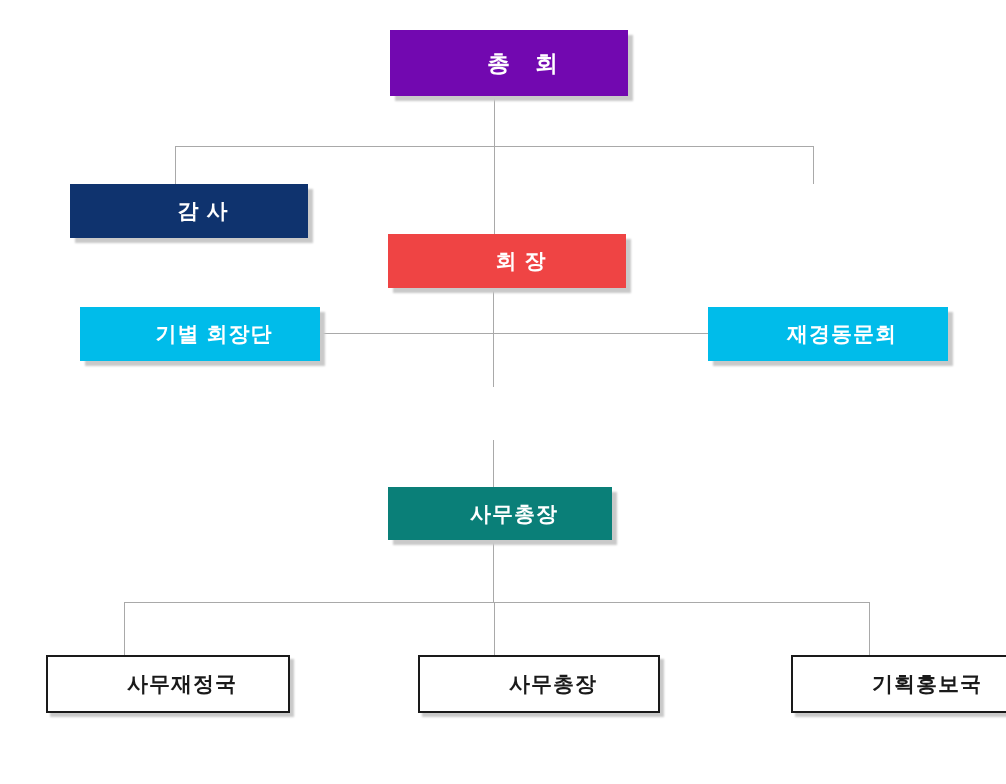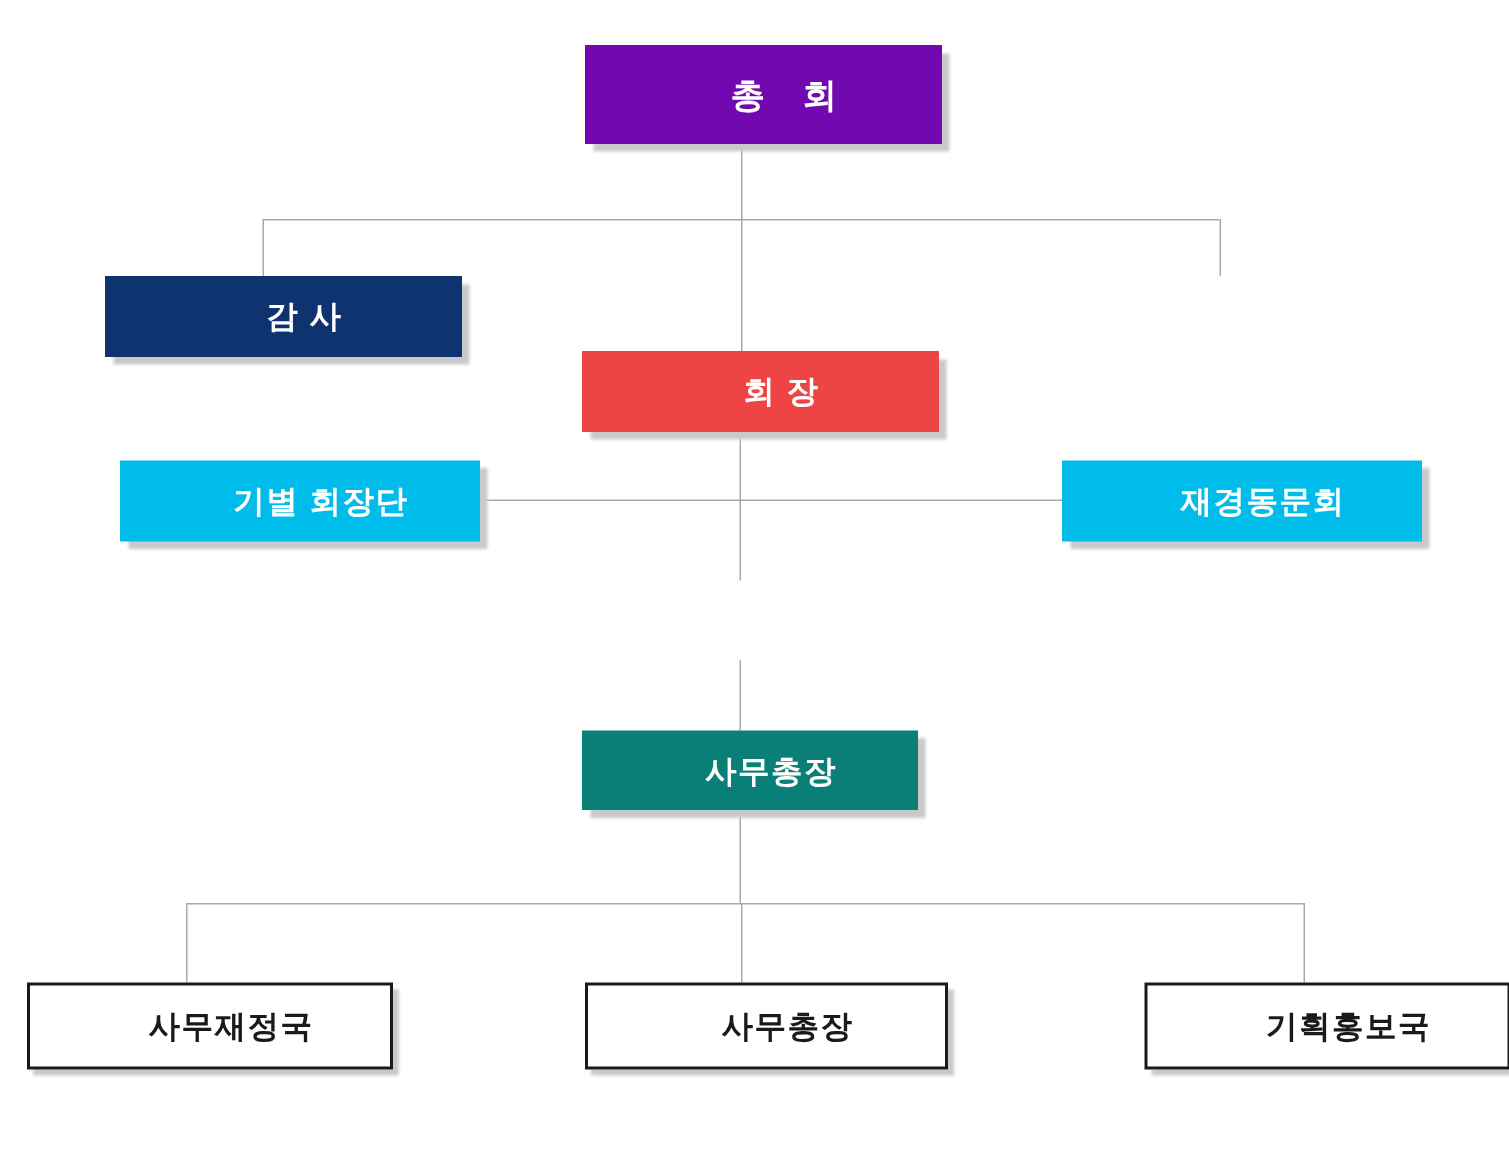--- a/index.html
+++ b/index.html
@@ -37,20 +37,21 @@
     box-shadow: 5px 5px 2px 0 #c9c9c9;
     letter-spacing: 1px;
     padding-left: 28px;
   }
   .node.root { font-size: 23px; }
   .node.plain {
     background: #ffffff;
     color: #1a1a1a;
     border: 2px solid #1a1a1a;
     box-shadow: 4px 4px 2px 0 #c9c9c9;
+    margin-left: 28px;
   }
   
   #node-general-assembly { left: 390px; top: 30px;  width: 210px; height: 66px; }
   #node-auditor          { left: 70px;  top: 184px; width: 210px; height: 54px; }
   #node-advisory-group   { left: 708px; top: 184px; width: 210px; height: 54px; }
   #node-president        { left: 388px; top: 234px; width: 210px; height: 54px; }
   #node-class-presidents { left: 80px;  top: 307px; width: 212px; height: 54px; }
   #node-finance-alumni   { left: 708px; top: 307px; width: 212px; height: 54px; }
   #node-vice-presidents  { left: 388px; top: 387px; width: 210px; height: 53px; }
   #node-secretary-general{ left: 388px; top: 487px; width: 196px; height: 53px; }

